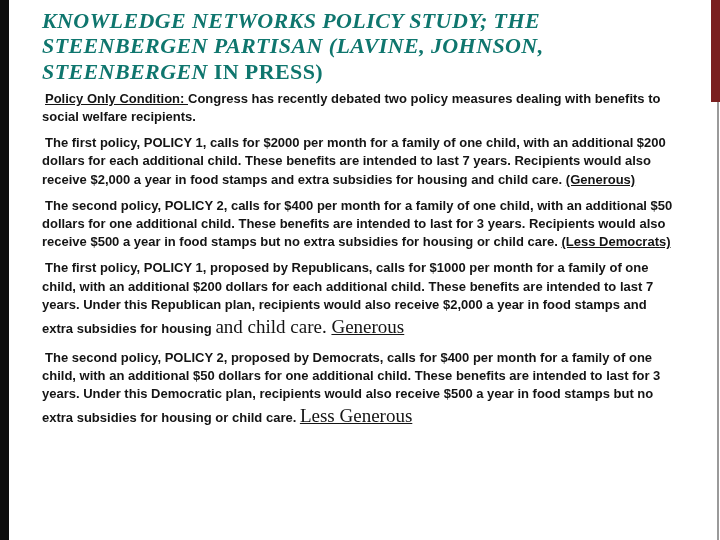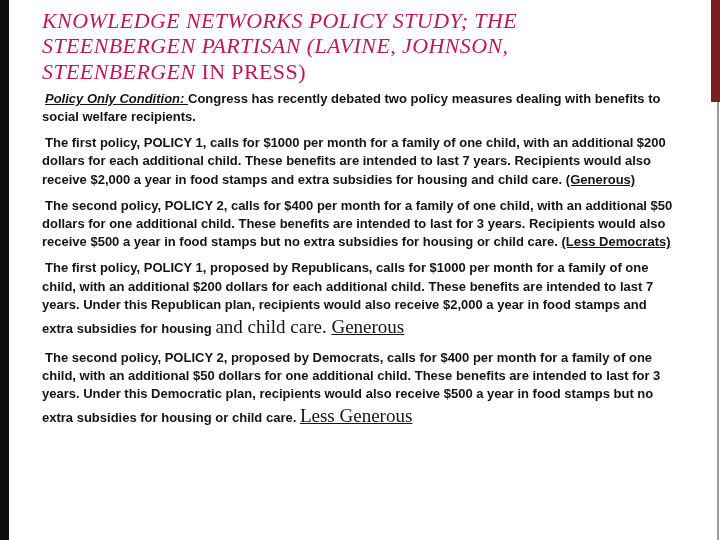--- a/index.html
+++ b/index.html
@@ -30,38 +30,38 @@
     width: 2px; height: 438px;
     background: #9a9a9a;
   }
   .content {
     position: absolute;
     left: 42px; top: 8px;
     width: 636px;
   }
   .title {
     margin: 0 0 6px 0;
-    color: #be185d;
+    color: #0f766e;
     font-family: "Liberation Serif", serif;
-    font-weight: normal;
+    font-weight: bold;
     font-size: 22px;
     line-height: 1.15;
     letter-spacing: 0.4px;
   }
   .title .t-i { font-style: italic; }
   .title .t-u { font-style: normal; }
   .body p {
     margin: 0 0 8px 0;
     font-size: 13px;
     line-height: 1.4;
     font-weight: bold;
     color: #141414;
     text-indent: 3px;
   }
-  .seg-i { font-style: italic; }
+  .seg-i { }
   .seg-u { text-decoration: underline; }
   .seg-alt {
     font-family: "Liberation Serif", serif;
     font-weight: normal;
     font-size: 19px;
   }
 </style>
 </head>
 <body>
 
@@ -70,19 +70,19 @@
   <div class="right-accent"></div>
   <div class="right-line"></div>
   <div class="content">
     <h1 class="title">
         <div><span class="t-i">KNOWLEDGE NETWORKS POLICY STUDY; THE</span></div>
         <div><span class="t-i">STEENBERGEN PARTISAN (LAVINE, JOHNSON,</span></div>
         <div><span class="t-i">STEENBERGEN </span><span class="t-u">IN PRESS)</span></div>
       </h1>
     <div class="body">
         <p><span class="seg-i seg-u">Policy Only Condition: </span><span>Congress has recently debated two policy measures dealing with benefits to social welfare recipients.</span></p>
-        <p><span>The first policy, POLICY 1, calls for $1000 per month for a family of one child, with an additional $200 dollars for each additional child.  These benefits are intended to last 7 years.  Recipients would also receive $2,000 a year in food stamps and extra subsidies for housing and child care. </span><span class="seg-u">(Generous)</span></p>
+        <p><span>The first policy, POLICY 1, calls for $2000 per month for a family of one child, with an additional $200 dollars for each additional child.  These benefits are intended to last 7 years.  Recipients would also receive $2,000 a year in food stamps and extra subsidies for housing and child care. </span><span class="seg-u">(Generous)</span></p>
         <p><span>The second policy, POLICY 2, calls for $400 per month for a family of one child, with an additional $50 dollars for one additional child.  These benefits are intended to last for 3 years.  Recipients would also receive $500 a year in food stamps but no extra subsidies for housing or child care. </span><span class="seg-u">(Less Democrats)</span></p>
         <p><span>The first policy, POLICY 1, proposed by Republicans, calls for $1000 per month for a family of one child, with an additional $200 dollars for each additional child. These benefits are intended to last 7 years.  Under this Republican plan, recipients would also receive $2,000 a year in food stamps and extra subsidies for housing </span><span class="seg-alt">and child care. </span><span class="seg-alt seg-u">Generous</span></p>
         <p><span>The second policy, POLICY 2, proposed by Democrats, calls for $400 per month for a family of one child, with an additional $50 dollars for one additional child. These benefits are intended to last for 3 years.  Under this Democratic plan, recipients would also receive $500 a year in food stamps but no extra subsidies for housing or child care. </span><span class="seg-alt seg-u">Less Generous</span></p>
       </div>
   </div>
 </div>
 
 </body></html>

